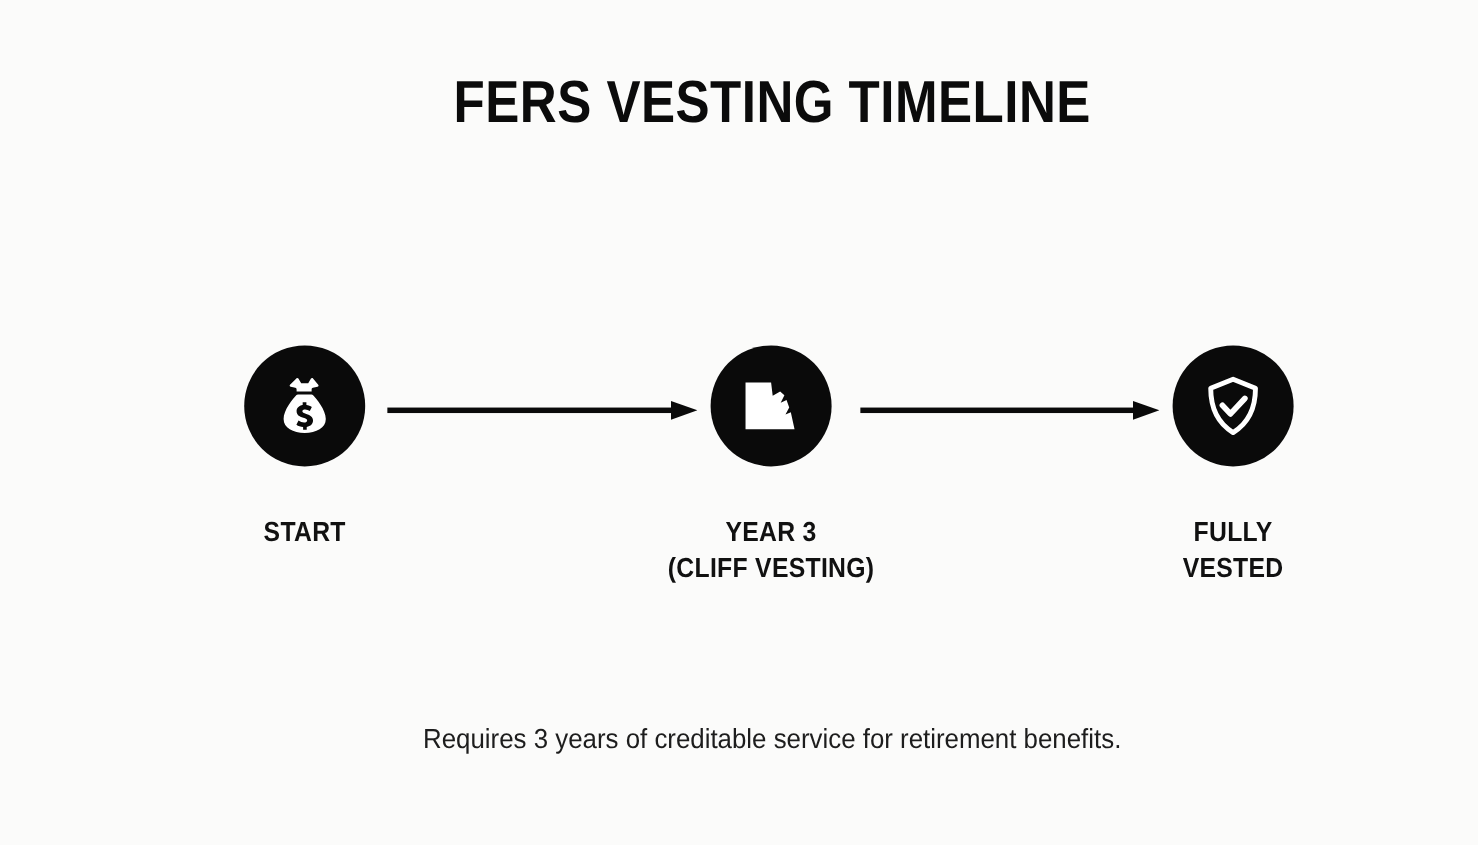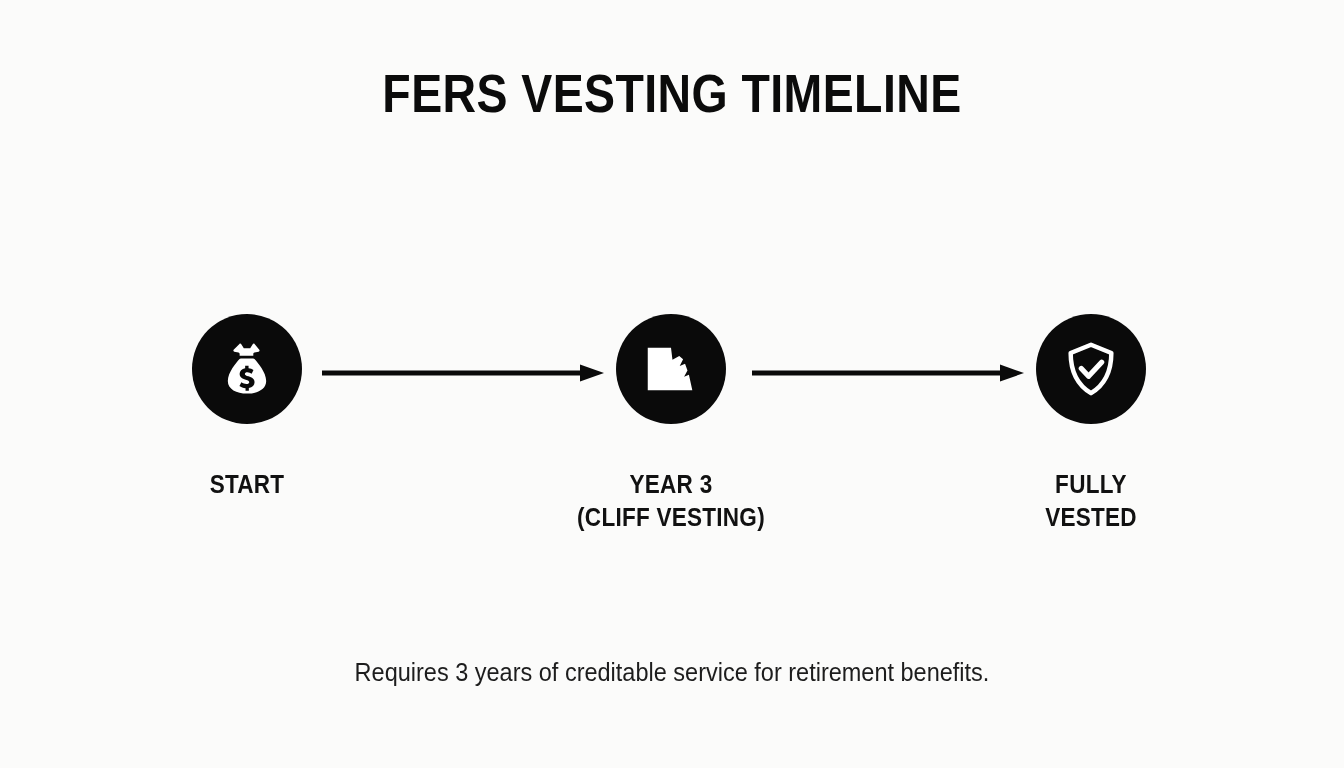--- a/index.html
+++ b/index.html
@@ -12,20 +12,21 @@
     background: #fbfbfa;
     font-family: "Liberation Sans", sans-serif;
     overflow: hidden;
     position: relative;
     -webkit-font-smoothing: antialiased;
   }
 
   .stage {
     position: absolute;
     inset: 0;
+    margin-left: 30px;
   }
 
   
   .title {
     position: absolute;
     top: 66px;
     left: 0;
     width: 1344px;
     text-align: center;
     font-family: "Liberation Sans Narrow", "Liberation Sans", sans-serif;

